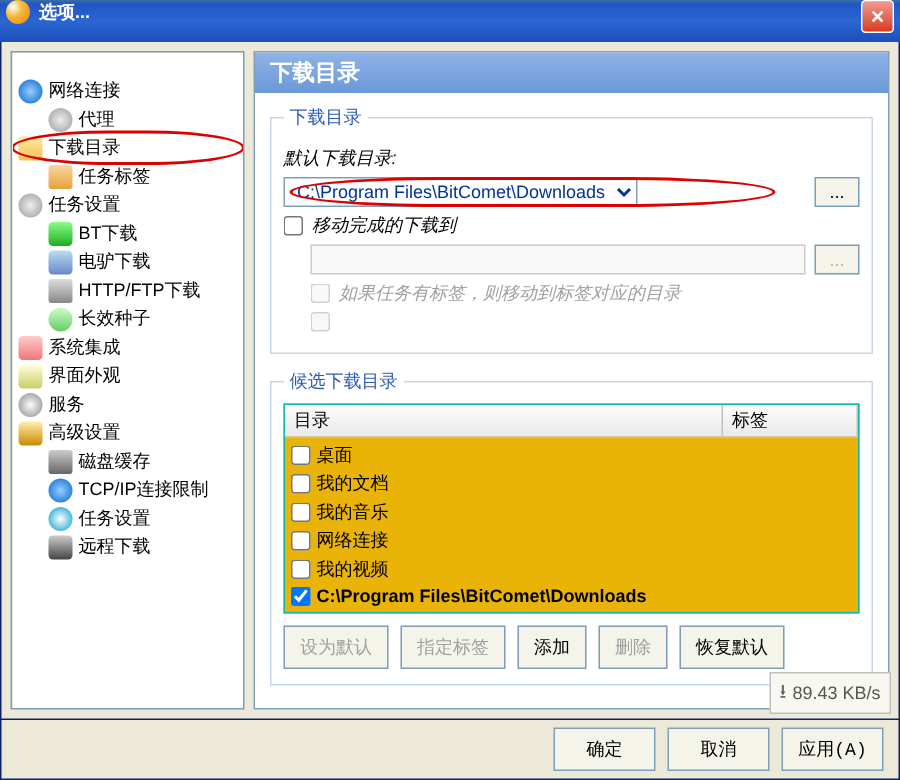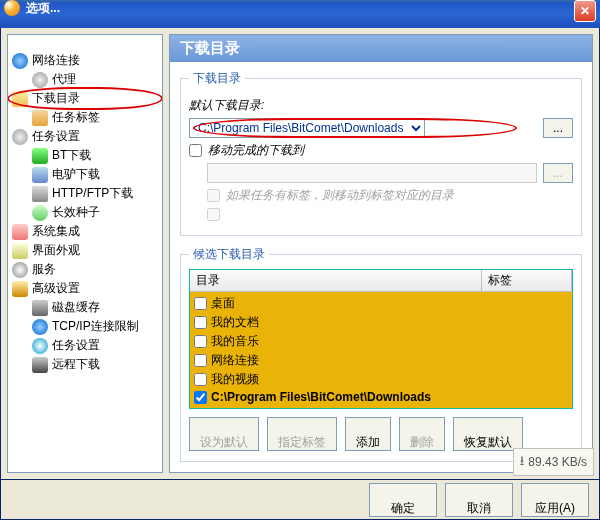--- a/index.html
+++ b/index.html
@@ -33,24 +33,24 @@
 .muted input { border-color: #ccc; background: #f8f8f8; }
 .dirbox { border: 1px solid #14b8a6; height: 140px; overflow: auto; background: #eab308; }
 .dirheader { display: flex; background: linear-gradient(#fcfcfc, #e9e9e9); border-bottom: 1px solid #c0c0c0; }
 .dirheader span { padding: 2px 6px; border-right: 1px solid #c0c0c0; }
 .dirheader span:first-child { flex: 1; }
 .dirheader span:last-child { width: 90px; }
 .dirlist { padding: 2px 4px; }
 .dirlist .item { display: flex; align-items: center; gap: 4px; padding: 1px 0; }
 .dirlist .item.bold { font-weight: bold; }
 .btnrow { display: flex; gap: 8px; margin-top: 8px; flex-wrap: wrap; }
-.btn { height: 16px; padding: 16px 10px; border: 1px solid #7f9db9; background: #f5f4ea; cursor: pointer; }
+.btn { height: 29px; padding: 0 10px; border: 1px solid #7f9db9; background: #f5f4ea; cursor: pointer; }
 .btn.disabled { color: #a0a0a0; cursor: default; }
 .bottombar { height: 40px; background: #ece9d8; border: 1px solid #0a246a; border-top: none; display: flex; align-items: center; justify-content: flex-end; padding: 0 10px; gap: 8px; }
-.bottombar .btn { min-width: 68px; }
+.bottombar .btn { min-width: 68px; font-family: Liberation Mono, monospace; }
 .speed { position: absolute; right: 6px; bottom: 44px; background: #f8f8f0; border: 1px solid #c0c0c0; padding: 2px 6px; display: flex; align-items: center; gap: 4px; font-size: 11px; color: #555; }
 .speed .arr { font-size: 13px; color: #666; }
 
 .ic-globe{background:radial-gradient(circle,#9cf,#06c);border-radius:50%}
 .ic-folder{background:linear-gradient(#ffe9a8,#f2c24f);border-radius:2px}
 .ic-tag{background:linear-gradient(#f7d8a1,#e6a23c);border-radius:2px}
 .ic-gear{background:radial-gradient(circle,#eee,#999);border-radius:50%}
 .ic-green{background:linear-gradient(#8f8,#2a2);border-radius:3px}
 .ic-don{background:linear-gradient(#bde,#68c);border-radius:3px}
 .ic-http{background:linear-gradient(#ddd,#888);border-radius:2px}

